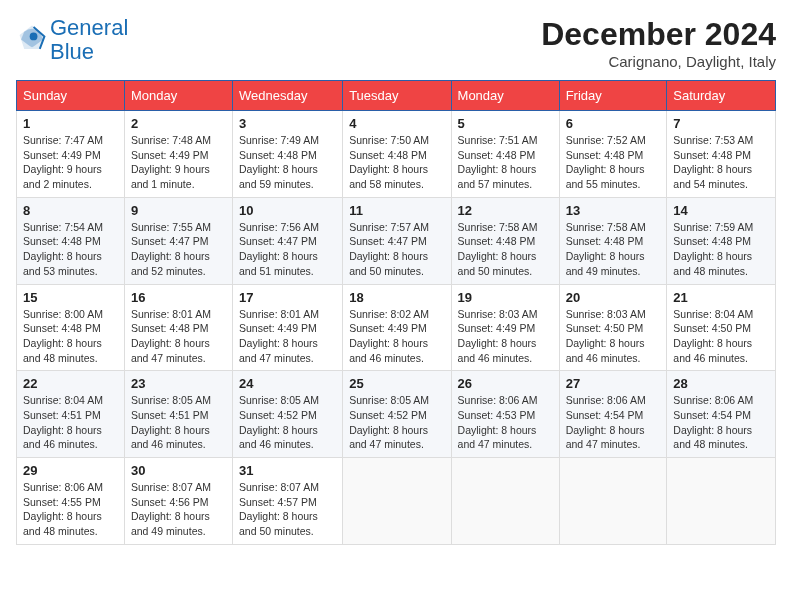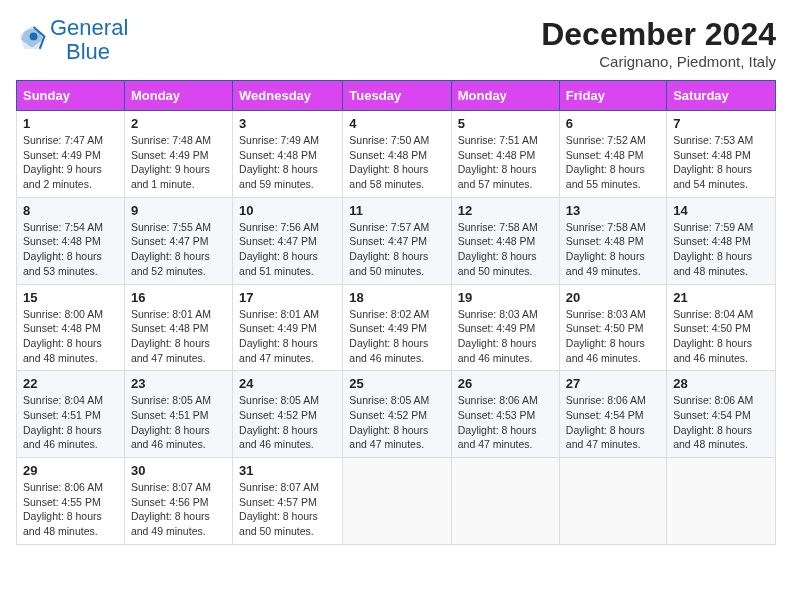--- a/index.html
+++ b/index.html
@@ -44,24 +44,24 @@
     }
     .location {
       font-size: 15px;
       color: #444;
     }
     table {
       width: 100%;
       border-collapse: collapse;
     }
     thead tr th {
-      background-color: #d946ef;
+      background-color: #ef4444;
       color: #fff;
       font-size: 13px;
-      font-weight: bold;
+      font-weight: normal;
       padding: 7px 6px;
       text-align: left;
       border: 1px solid #2a5fa8;
     }
     tbody tr td {
       vertical-align: top;
       padding: 5px 6px;
       font-size: 10.5px;
       color: #333;
       border: 1px solid #ddd;
@@ -98,27 +98,27 @@
       <svg class="logo-icon" viewBox="0 0 36 36">
         <polygon points="18,2 34,14 28,32 8,32 2,14" fill="#1a6eb5" opacity="0.15"></polygon>
         <path d="M8 10 Q18 2 28 10 L32 20 Q22 28 18 30 Q14 28 4 20 Z" fill="#1a6eb5" opacity="0.3"></path>
         <path d="M20 4 L34 16 L28 32" fill="none" stroke="#1a6eb5" stroke-width="2.5"></path>
         <circle cx="20" cy="16" r="5" fill="#1a6eb5"></circle>
       </svg>
     </div>
     <div style="margin-left:4px;">
       <div class="logo-text">
         <span>General</span><br>
-        <span style="color:#1a6eb5;margin-left:16px;">Blue</span>
+        <span style="color:#1a6eb5;">Blue</span>
       </div>
     </div>
   </div>
   <div class="title-section">
     <div class="month-year">December 2024</div>
-    <div class="location">Carignano, Piedmont, Italy</div>
+    <div class="location">Carignano, Daylight, Italy</div>
   </div>
 </div>
 
 <table>
   <thead>
     <tr>
     <th>Sunday</th>
         <th>Monday</th>
         <th>Wednesday</th>
         <th>Tuesday</th>

